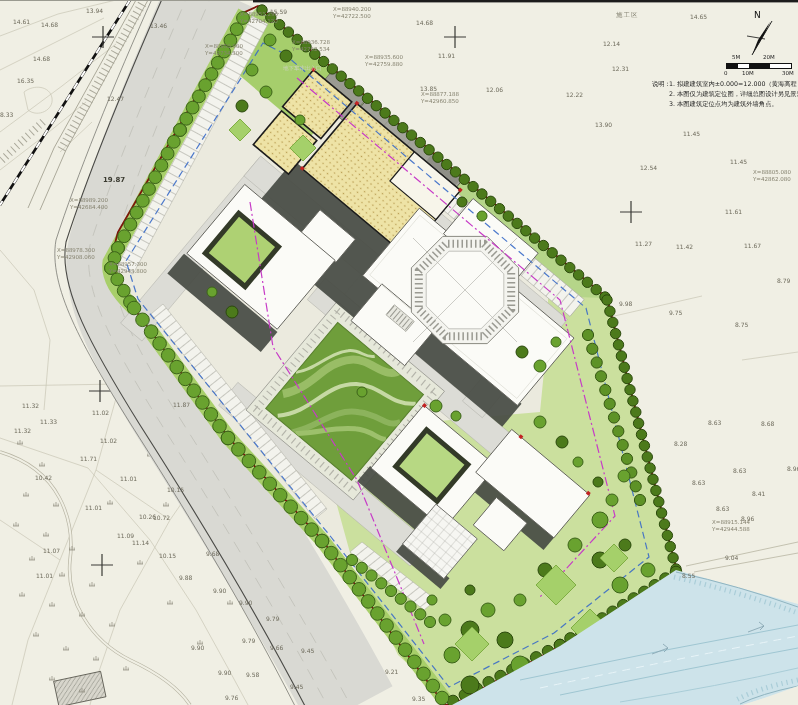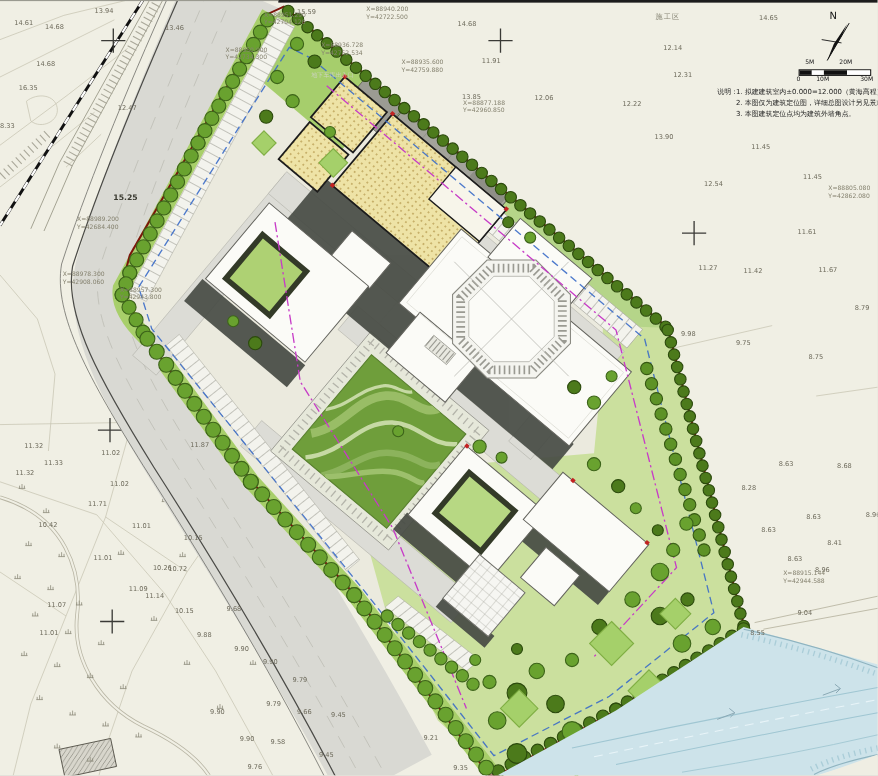--- a/index.html
+++ b/index.html
@@ -3,21 +3,21 @@
 <meta charset="utf-8">
 <style>
   html,body{margin:0;padding:0;background:#d8d8d0;}
   #stage{position:relative;width:798px;height:705px;overflow:hidden;background:#f0efe4;
          font-family:"DejaVu Sans",sans-serif;}
   #scene{position:absolute;left:0;top:0;}
   #labels{position:absolute;left:0;top:0;width:798px;height:705px;pointer-events:none;}
   .elev{position:absolute;font-size:6px;line-height:1;color:#6e6b5c;white-space:nowrap;}
   .coord{position:absolute;font-size:5.5px;line-height:1.2;color:#85826f;white-space:nowrap;}
   .bold-elev{position:absolute;left:103px;top:176px;font-size:7px;font-weight:bold;color:#3a3a30;}
-  .area-label{position:absolute;left:596px;top:11px;font-size:6.5px;color:#8a8878;letter-spacing:1px;}
+  .area-label{position:absolute;left:616px;top:11px;font-size:6.5px;color:#8a8878;letter-spacing:1px;}
   .garage-label{position:absolute;left:283px;top:65px;font-size:5.5px;color:#cdd2c2;}
   .n-label{position:absolute;left:754px;top:10px;font-size:9px;color:#111;}
   .notes{position:absolute;left:652px;top:79px;width:150px;font-size:6.3px;line-height:1.55;color:#1c1c1c;}
   .notes .nt{position:absolute;left:0;top:0;}
   .notes .nl{margin-left:17px;white-space:nowrap;}
   .scalebar{position:absolute;left:726px;top:54px;width:68px;height:24px;font-size:5.5px;color:#222;}
   .sb-lab{position:absolute;white-space:nowrap;}
   .sb-bar{position:absolute;left:0;top:9px;height:4px;width:64px;border:0.5px solid #111;display:flex;}
   .sb-seg{height:100%;}
 </style>
@@ -639,21 +639,21 @@
         <div class="coord" style="left: 753px; top: 169px;">
           <div>X=88805.080</div>
           <div>Y=42862.080</div>
         </div>
         <div class="coord" style="left: 421px; top: 91px;">
           <div>X=88877.188</div>
           <div>Y=42960.850</div>
         </div>
       </div>
 
-  <div class="bold-elev">15.25</div>
+  <div class="bold-elev">19.87</div>
   <div class="area-label">施工区</div>
   <div class="garage-label">地下车库出入口</div>
   <div class="n-label">N</div>
 
   <div class="notes">
     <span class="nt">说明：</span>
     <div class="nl">1. 拟建建筑室内±0.000=12.000（黄海高程）</div>
     <div class="nl">2. 本图仅为建筑定位图，详细总图设计另见景观设计</div>
     <div class="nl">3. 本图建筑定位点均为建筑外墙角点。</div>
   </div>

